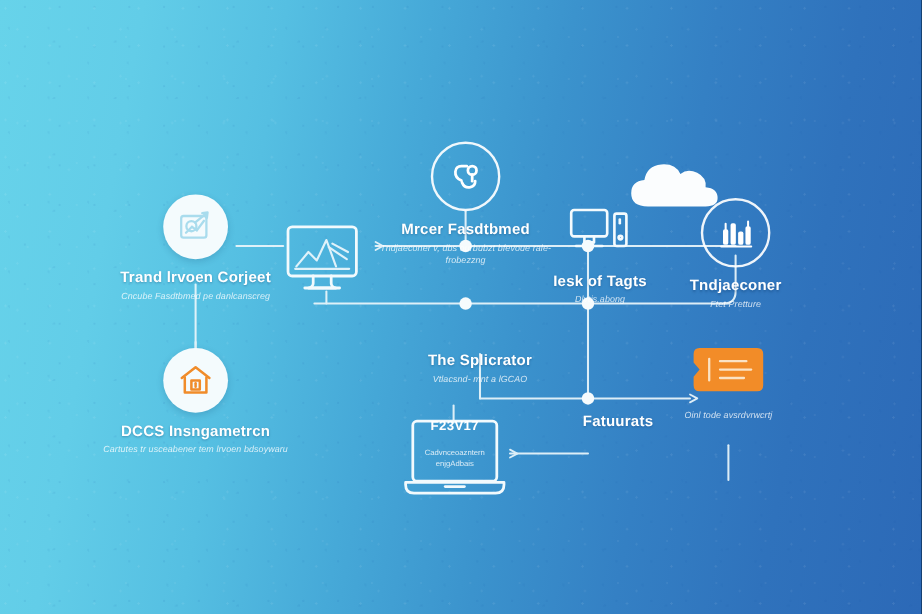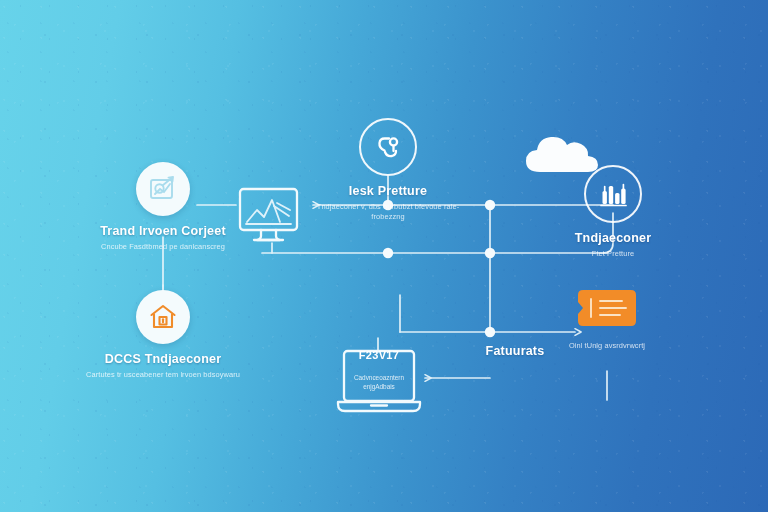--- a/index.html
+++ b/index.html
@@ -56,20 +56,21 @@
     text-shadow: 0 1px 2px rgba(10,50,95,.35);
     filter: blur(.35px);
   }
   .node-sub {
     margin-top: 3px;
     font-size: 7.4px;
     line-height: 1.35;
     color: rgba(255,255,255,.78);
     filter: blur(.45px);
     letter-spacing: .1px;
+    font-style: italic;
   }
   .icon-circle {
     width: 54px;
     height: 54px;
     border-radius: 50%;
     margin: 0 auto 8px auto;
     display: flex;
     align-items: center;
     justify-content: center;
   }
@@ -190,21 +191,21 @@
     <div class="icon-circle filled">
       <svg width="34" height="34" viewBox="0 0 34 34">
         <g fill="none" stroke="#f08c2a" stroke-width="2.1" stroke-linejoin="round" stroke-linecap="round">
           <path d="M5.5 15 L17 6 L28.5 15"></path>
           <path d="M8 14.5 L8 27 L26 27 L26 14.5"></path>
           <rect x="13.5" y="17" width="7" height="7.5"></rect>
           <path d="M17 19.3 L17 22.2"></path>
         </g>
       </svg>
     </div>
-    <div class="node-title">DCCS Tndjaeconer</div>
+    <div class="node-title">DCCS Insngametrcn</div>
     <div class="node-sub">Cartutes tr usceabener tem
 lrvoen bdsoywaru</div>
   </div>
 
   <div style="position:absolute; left:236px; top:186px;">
     <svg width="72" height="62" viewBox="0 0 72 62">
       <g fill="none" stroke="#f2fafd" stroke-width="2.3" stroke-linejoin="round" stroke-linecap="round">
         <rect x="4" y="3" width="57" height="41" rx="3.5"></rect>
         <path d="M25 44 L25 50 Q25 53 21 54 L44 54 Q40 53 40 50 L40 44"></path>
         <path d="M18 54 L47 54"></path>
@@ -221,65 +222,85 @@
     <div class="icon-circle outline">
       <svg width="30" height="30" viewBox="0 0 30 30">
         <g fill="none" stroke="#ffffff" stroke-width="2.3" stroke-linecap="round" stroke-linejoin="round">
           <path d="M11.5 18.5 Q6 16 6.5 11 Q7 6.5 11.5 6.5 L16 6.5"></path>
           <path d="M12 20 Q14 25 19 24 Q23 23 23 19"></path>
           <circle cx="20.5" cy="10" r="3.6"></circle>
           <path d="M20.5 13.6 L20.5 19"></path>
         </g>
       </svg>
     </div>
-    <div class="node-title">Iesk Pretture</div>
+    <div class="node-title">Mrcer Fasdtbmed</div>
     <div class="node-sub">Tndjaeconer v, dbs ourbubzt
 bfevoue rale-frobezzng</div>
   </div>
 
   <div style="position:absolute; left:520px; top:128px;">
     <svg width="82" height="50" viewBox="0 0 82 50">
       <path d="M20 44 Q6 44 6 33 Q6 23 17 22 Q19 10 31 9 Q43 8 47 17
                Q53 12 61 16 Q69 20 68 28 Q78 29 78 37 Q78 44 68 44 Z" fill="#fbfdfe"></path>
     </svg>
   </div>
 
+  <div class="node" style="left:415px; top:165px; width:170px;">
+    <div class="icon-plain" style="height:54px;">
+      <svg width="54" height="42" viewBox="0 0 54 42">
+        <g fill="none" stroke="#f4fbfe" stroke-width="2.2" stroke-linejoin="round" stroke-linecap="round">
+          <rect x="3" y="4" width="30" height="22" rx="2.4"></rect>
+          <path d="M14 26 L14 31 L22 31 L22 26"></path>
+          <path d="M7 34 L29 34"></path>
+          <rect x="39" y="7" width="10" height="27" rx="1.8"></rect>
+          <path d="M43.5 12 L43.5 15"></path>
+          <circle cx="44" cy="27" r="1.5"></circle>
+        </g>
+      </svg>
+    </div>
+    <div class="node-title">Iesk of Tagts</div>
+    <div class="node-sub">Dlvtis.abong</div>
+  </div>
 
   <div class="node" style="left:528px; top:165px; width:170px;">
     <div class="icon-circle outline">
       <svg width="32" height="32" viewBox="0 0 32 32">
         <g fill="#ffffff">
           <rect x="5.5" y="13" width="4.4" height="13" rx="1.6"></rect>
           <rect x="11.8" y="8" width="4.4" height="18" rx="1.6"></rect>
           <rect x="18.1" y="15" width="4.4" height="11" rx="1.6"></rect>
           <rect x="24.2" y="10.5" width="4.4" height="15.5" rx="1.6"></rect>
         </g>
         <g fill="none" stroke="#ffffff" stroke-width="1.7" stroke-linecap="round">
           <path d="M7.7 13 L7.7 8.5 M26.4 10.5 L26.4 6.5"></path>
           <path d="M4 27.5 L29 27.5"></path>
         </g>
       </svg>
     </div>
     <div class="node-title">Tndjaeconer</div>
     <div class="node-sub">Ftet Pretture</div>
   </div>
 
+  <div class="float-label" style="left:300px; top:293px; width:200px;">
+    <div class="node-title">The Splicrator</div>
+    <div class="node-sub">Vtlacsnd- mnt a lGCAO</div>
+  </div>
 
   <div class="node" style="left:522px; top:283px; width:170px;">
     <div class="icon-plain" style="height:50px;">
       <svg width="66" height="46" viewBox="0 0 66 46">
         <path d="M4 10 Q4 5 9 5 L57 5 Q62 5 62 10 L62 36 Q62 41 57 41 L9 41
                  Q4 41 4 36 L4 29 L9 23 L4 17 Z" fill="#f28c28"></path>
         <g fill="none" stroke="#fbe3c4" stroke-width="1.9" stroke-linecap="round">
           <path d="M17 14 L17 32"></path>
           <path d="M26 16 L48 16 M26 23 L52 23 M26 30 L46 30"></path>
         </g>
       </svg>
     </div>
-    <div class="node-sub">Oinl tUnlg avsrdvrwcrtj</div>
+    <div class="node-sub">Oinl tode avsrdvrwcrtj</div>
   </div>
 
   <div style="position:absolute; left:335px; top:348px; width:88px; height:76px;">
     <svg width="88" height="76" viewBox="0 0 88 76" style="position:absolute;left:0;top:0;">
       <g fill="none" stroke="#f2fafd" stroke-width="2.3" stroke-linejoin="round" stroke-linecap="round">
         <rect x="9" y="3" width="70" height="50" rx="3.5"></rect>
         <path d="M3 56 Q3 63 10 63 L78 63 Q85 63 85 56 L85 54 L3 54 Z"></path>
         <path d="M36 57.5 L52 57.5"></path>
       </g>
     </svg>

